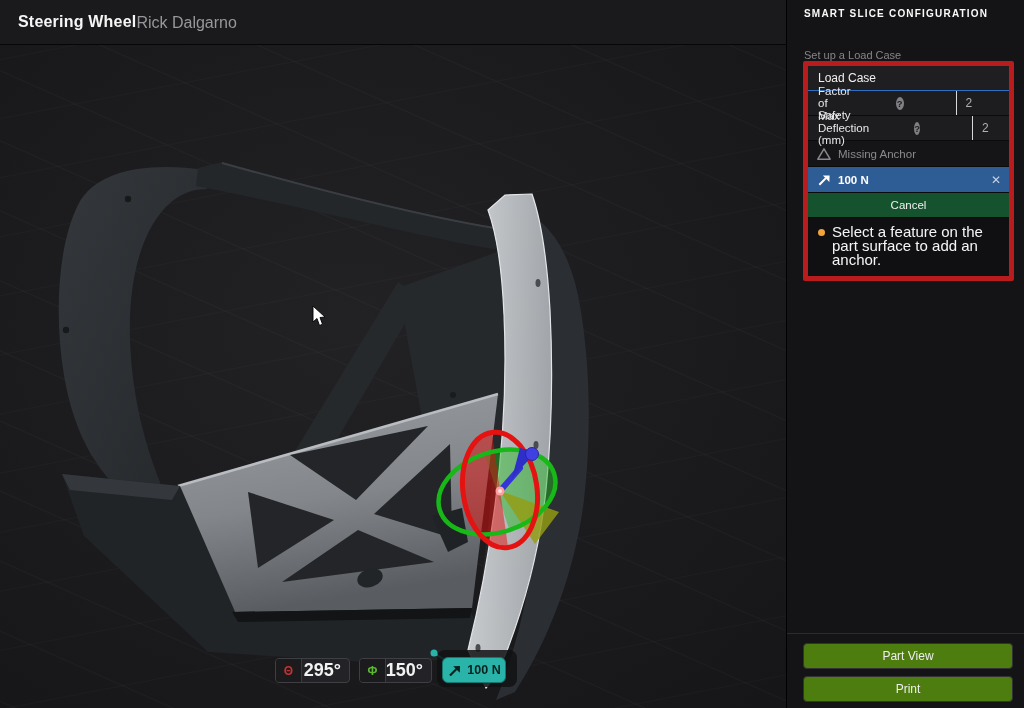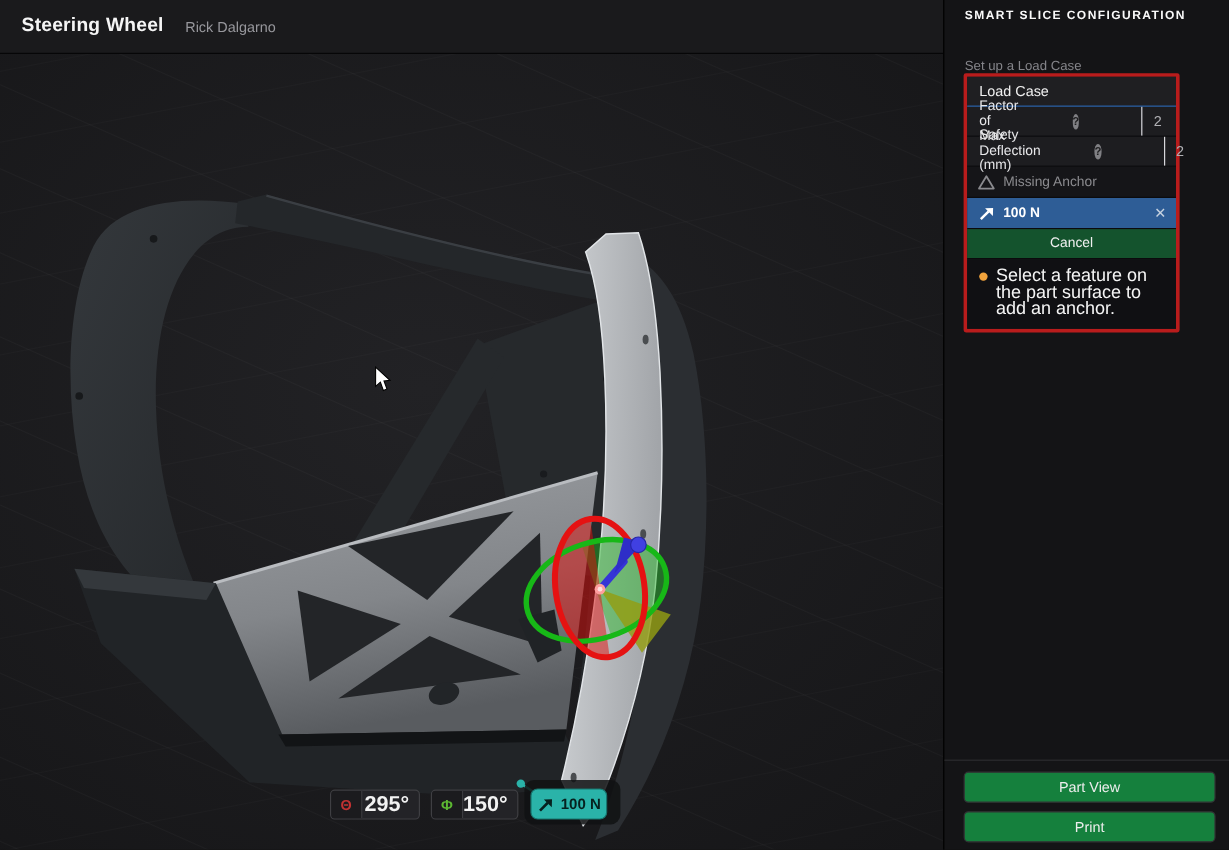--- a/index.html
+++ b/index.html
@@ -3,21 +3,21 @@
 <meta charset="utf-8">
 <style>
   * { margin:0; padding:0; box-sizing:border-box; }
   html,body { width:1024px; height:708px; overflow:hidden; background:#101012;
     font-family:"Liberation Sans", sans-serif; }
 
   
   #topbar { position:absolute; left:0; top:0; width:786px; height:45px;
     background:#1a1a1c; border-bottom:1px solid #060607; display:flex; align-items:center; }
   #title { color:#f5f5f5; font-size:16px; font-weight:bold; margin-left:18px; letter-spacing:.2px; }
-  #author { color:#97979c; font-size:12px; margin-left:18px; margin-top:2px; }
+  #author { color:#97979c; font-size:16px; margin-top:2px; }
 
   
   #viewport { position:absolute; left:0; top:45px; width:786px; height:663px; background:#19191b; }
   #scene { position:absolute; left:0; top:0; }
 
   
   .rotbox { position:absolute; top:613px; height:25px; display:flex; border:1px solid #3f3f43;
     border-radius:4px; overflow:hidden; background:#232327; }
   .rotbox .icon-cell { width:26px; background:#1b1b1e; border-right:1px solid #3b3b3f;
     display:flex; align-items:center; justify-content:center; font-size:12px; font-weight:bold; }
@@ -36,22 +36,22 @@
   #load-badge .lbl { color:#06211e; font-size:12.5px; font-weight:bold; }
   #leader { position:absolute; left:426px; top:600px; }
 
   
   #sidebar { position:absolute; left:786px; top:0; width:238px; height:708px;
     background:#141416; border-left:1px solid #000; }
   #sb-title { position:absolute; left:17px; top:8px; color:#fafafa; font-size:10px;
     font-weight:bold; letter-spacing:1.2px; }
   #sb-sub { position:absolute; left:17px; top:24px; color:#85858a; font-size:11px;margin-top:25px; }
 
-  #panel { position:absolute; left:16px; top:61px; width:180px;
-    border:3px solid #b91c1c; border-radius:2px; background:#1b1b1e; }
+  #panel { position:absolute; left:16px; top:61px; width:211px;
+    border:5px solid #b91c1c; border-radius:2px; background:#1b1b1e; }
   .prow { display:flex; align-items:center; border-bottom:1px solid #0b0b0d; }
   #panel-header { height:25px; background:#1f1f22; color:#f0f0f0; font-size:12px;
     padding-left:10px; border-bottom:1px solid #2f6fc1; }
   .field { height:25px; background:#1d1d20;gap:45px; }
   .field .flabel { flex:1; padding-left:10px; color:#e8e8ea; font-size:11.5px; }
   .help { width:13px; height:13px; border-radius:50%; background:#808084; color:#1d1d1f;
     font-size:9.5px; font-weight:bold; display:flex; align-items:center; justify-content:center;
     margin-right:7px; }
   .vcell { width:81px; height:100%; border-left:1px solid #d8d8dc; display:flex;
     align-items:center; padding-left:9px; color:#b0b0b4; font-size:12px; }
@@ -60,21 +60,21 @@
   #load-row { height:26px; background:#2e5d96; }
   #load-row .llabel { color:#ffffff; font-size:11.5px; font-weight:600; margin-left:6px; flex:1; }
   #load-row .close { color:#c6d2e0; font-size:12px; margin-right:8px; cursor:default; }
   #cancel-row { height:25px; background:#14532d; justify-content:center; color:#f0f0f0; font-size:11.5px; }
   #hint-row { background:#101013; border-bottom:none; padding:7px 8px 9px 10px; align-items:flex-start; }
   .bullet { width:7px; height:7px; border-radius:50%; background:#f2a33c; margin-top:4px; flex:none; }
   #hint-text { color:#f5f5f5; font-size:15px; line-height:14px; margin-left:7px; width:172px; }
   .row-icon { width:16px; height:14px; margin-left:8px; flex:none; }
 
   #sb-divider { position:absolute; left:0; top:633px; width:238px; height:1px; background:#2c2c2f; }
-  .sb-btn { position:absolute; left:16px; width:210px; height:26px; background:#15803d;
+  .sb-btn { position:absolute; left:16px; width:210px; height:26px; background:#4d7c0f;
     border:1px solid #323235; border-radius:4px; color:#ededed; font-size:12px;
     display:flex; align-items:center; justify-content:center; }
   #btn-partview { top:643px; }
   #btn-print { top:676px; }
 </style>
 </head>
 <body>
 
 <div id="topbar">
   <span id="title">Steering Wheel</span>

